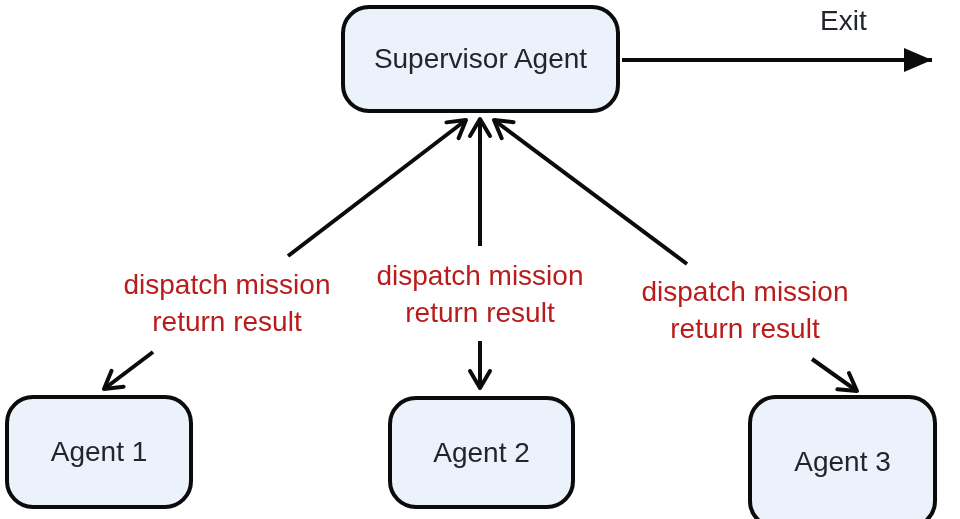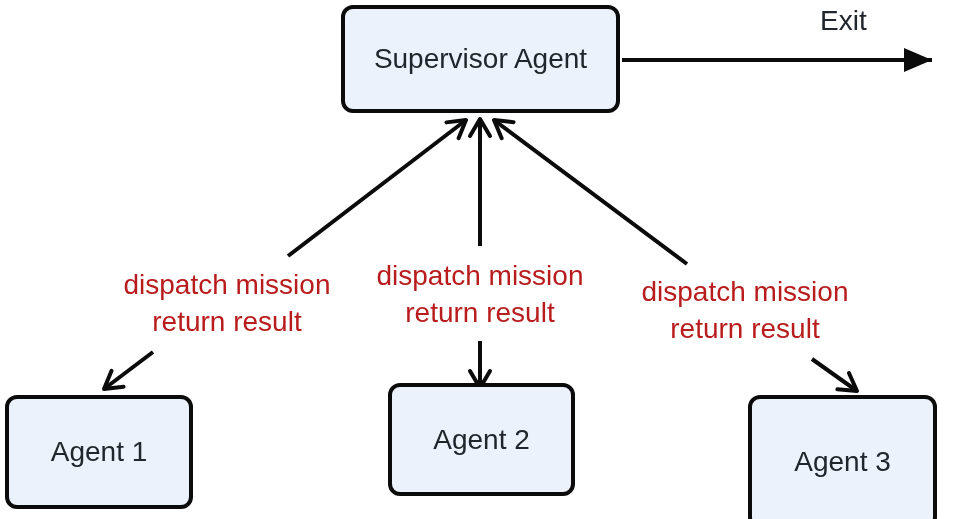--- a/index.html
+++ b/index.html
@@ -20,31 +20,31 @@
     left: 0;
     top: 0;
     width: 960px;
     height: 519px;
   }
   .node {
     position: absolute;
     box-sizing: border-box;
     background: #ecf2fb;
     border: 4.5px solid #0b0b0b;
-    border-radius: 12px;
+    border-radius: 28px;
     display: flex;
     align-items: center;
     justify-content: center;
     color: #21262c;
     font-size: 28px;
     text-align: center;
   }
   .node-supervisor { left: 341px; top: 5px;   width: 279px; height: 108px; }
   .node-agent1     { left: 5px;   top: 395px; width: 188px; height: 114px; }
-  .node-agent2     { left: 388px; top: 383px; width: 187px; height: 113px; }
+  .node-agent2     { left: 388px; top: 396px; width: 187px; height: 113px; }
   .node-agent3     { left: 748px; top: 395px; width: 189px; height: 134px; }
 
   .edge-label {
     position: absolute;
     width: 280px;
     color: #b91c1c;
     font-size: 28px;
     line-height: 37px;
     text-align: center;
     white-space: nowrap;

